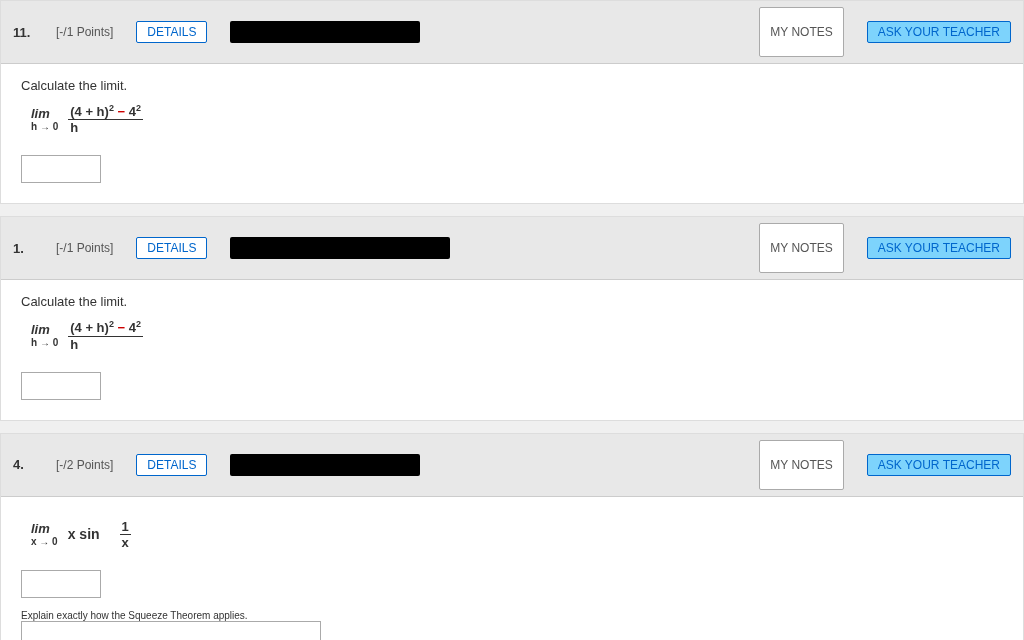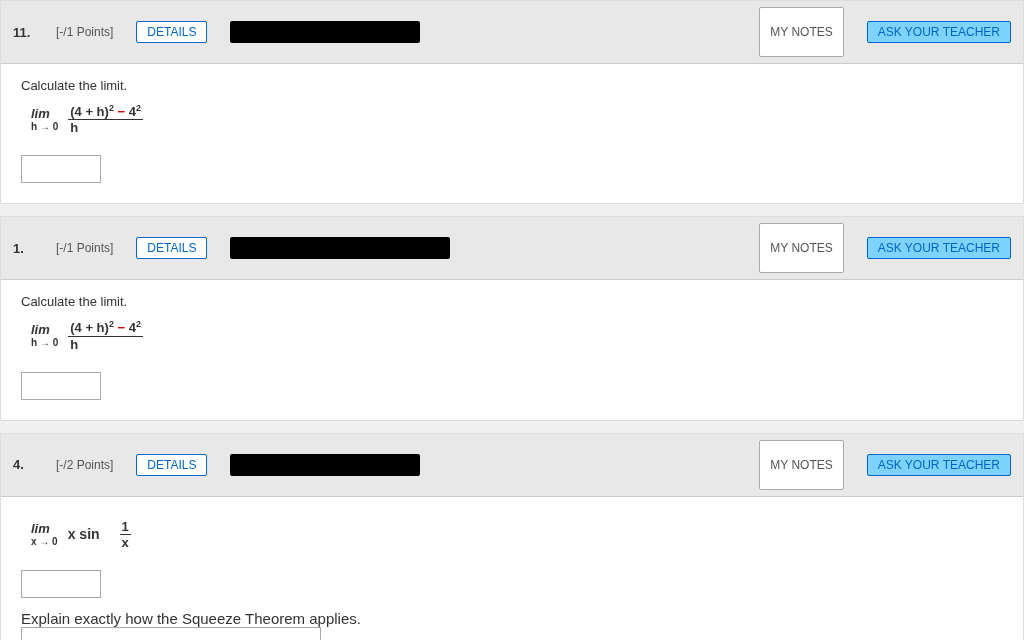--- a/index.html
+++ b/index.html
@@ -123,21 +123,21 @@
     }
     .lim-wrapper {
       display: inline-flex;
       align-items: center;
       gap: 6px;
       margin-bottom: 8px;
       font-weight: bold;
     }
     .explain-label {
       margin-top: 12px;
-      font-size: 15px;
+      font-size: 10px;
     }
     .explain-textarea {
       width: 300px;
       height: 70px;
       border: 1px solid #aaa;
       padding: 4px;
       font-size: 12px;
       resize: vertical;
     }
     .redacted-q11 { width: 190px; }

